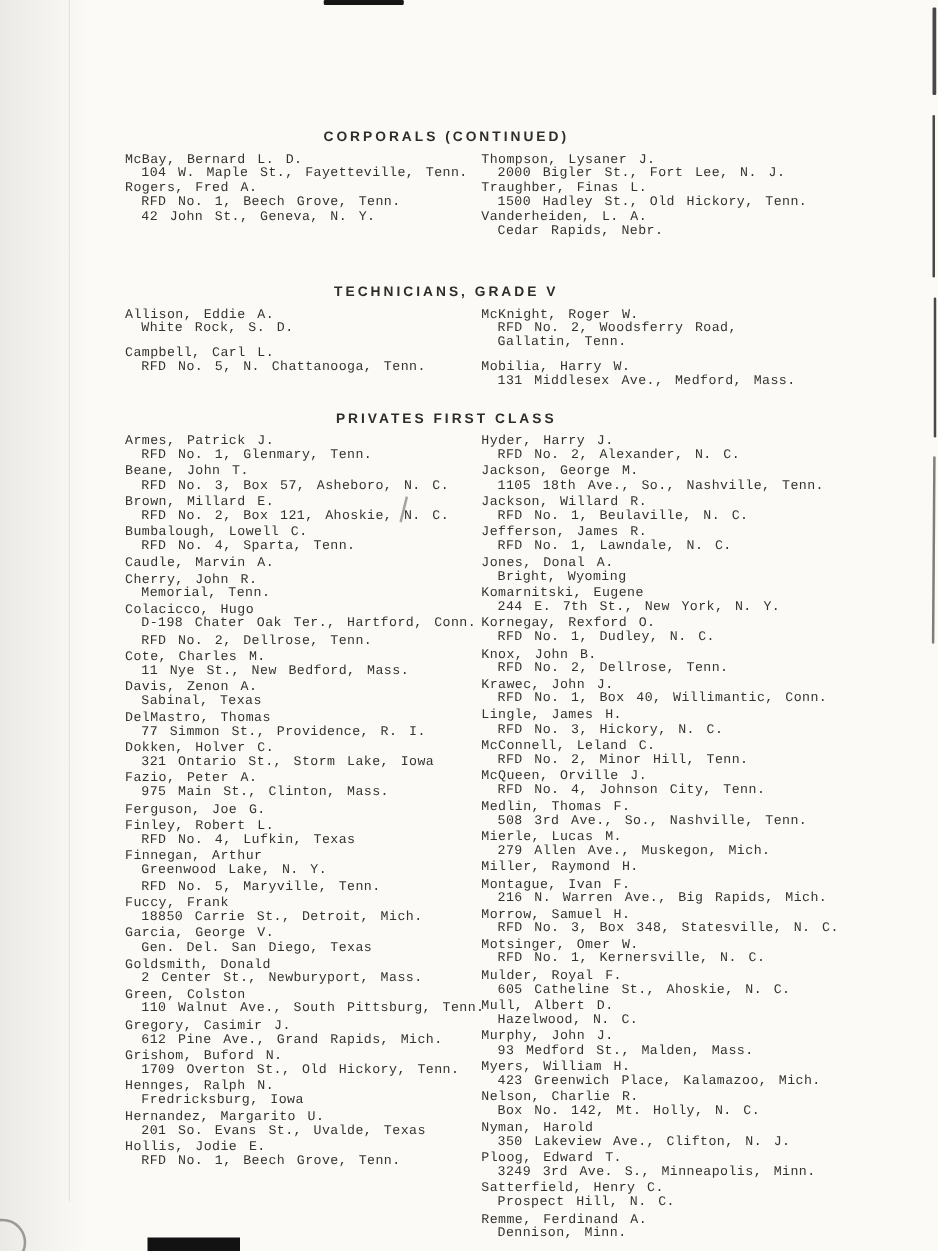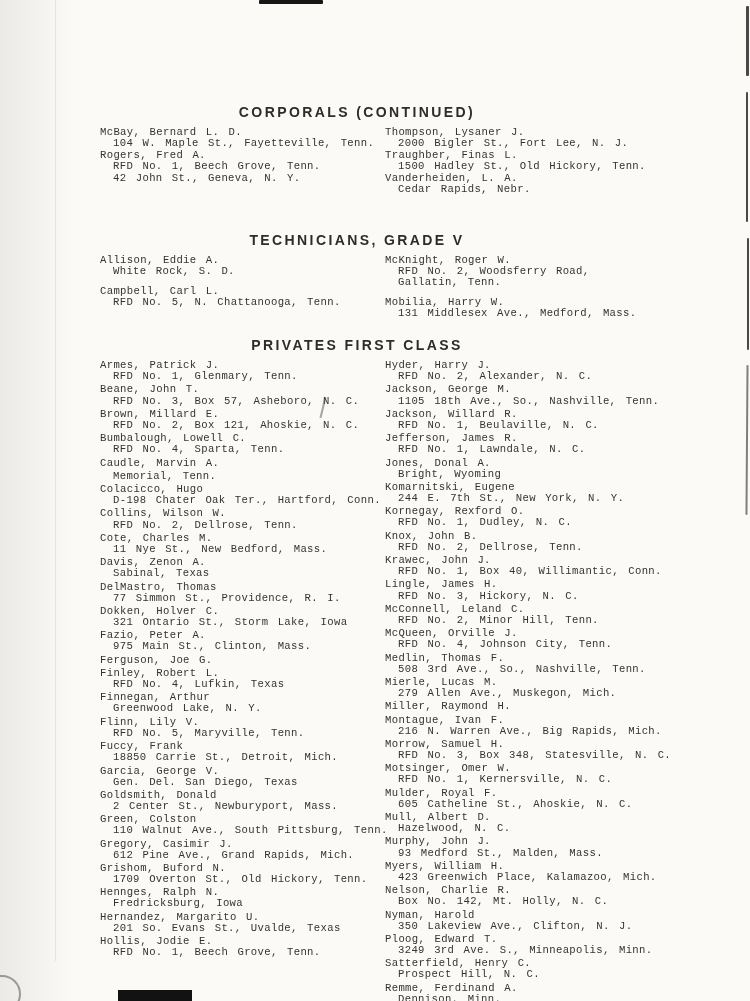--- a/index.html
+++ b/index.html
@@ -21,21 +21,21 @@
     background:rgba(100,95,85,.12);
   }
   .page {
     position:absolute; inset:0;
     padding:104px 96px 0 100px;
     box-sizing:border-box;
   }
   .section-title {
     font-family:"Liberation Sans", sans-serif;
     font-weight:bold;
-    font-size:14px;
+    font-size:11px;
     letter-spacing:2.4px;
     text-align:center;
     color:#2e2c29;
     margin:0 40px 7px 0;
   }
   .columns { display:flex;font-family:Liberation Mono, monospace; }
   .col-left { width:285px; flex:none; }
   .col-right { flex:1; }
   .entry { margin-bottom:1.5px; }
   .entry-name, .entry-addr {
@@ -155,28 +155,28 @@
             <div class="entry-addr">RFD No. 2, Box 121, Ahoskie, N. C.</div>
           </div>
           <div class="entry">
             <div class="entry-name">Bumbalough, Lowell C.</div>
             <div class="entry-addr">RFD No. 4, Sparta, Tenn.</div>
           </div>
           <div class="entry">
             <div class="entry-name">Caudle, Marvin A.</div>
           </div>
           <div class="entry">
+            <div class="entry-name">Cherry, John R.</div>
             <div class="entry-addr">Memorial, Tenn.</div>
           </div>
           <div class="entry">
             <div class="entry-name">Colacicco, Hugo</div>
             <div class="entry-addr">D-198 Chater Oak Ter., Hartford, Conn.</div>
           </div>
           <div class="entry">
-            <div class="entry-name">Collins, Wilson W.</div>
             <div class="entry-addr">RFD No. 2, Dellrose, Tenn.</div>
           </div>
           <div class="entry">
             <div class="entry-name">Cote, Charles M.</div>
             <div class="entry-addr">11 Nye St., New Bedford, Mass.</div>
           </div>
           <div class="entry">
             <div class="entry-name">Davis, Zenon A.</div>
             <div class="entry-addr">Sabinal, Texas</div>
           </div>
@@ -197,21 +197,20 @@
           </div>
           <div class="entry">
             <div class="entry-name">Finley, Robert L.</div>
             <div class="entry-addr">RFD No. 4, Lufkin, Texas</div>
           </div>
           <div class="entry">
             <div class="entry-name">Finnegan, Arthur</div>
             <div class="entry-addr">Greenwood Lake, N. Y.</div>
           </div>
           <div class="entry">
-            <div class="entry-name">Flinn, Lily V.</div>
             <div class="entry-addr">RFD No. 5, Maryville, Tenn.</div>
           </div>
           <div class="entry">
             <div class="entry-name">Fuccy, Frank</div>
             <div class="entry-addr">18850 Carrie St., Detroit, Mich.</div>
           </div>
           <div class="entry">
             <div class="entry-name">Garcia, George V.</div>
             <div class="entry-addr">Gen. Del. San Diego, Texas</div>
           </div>

